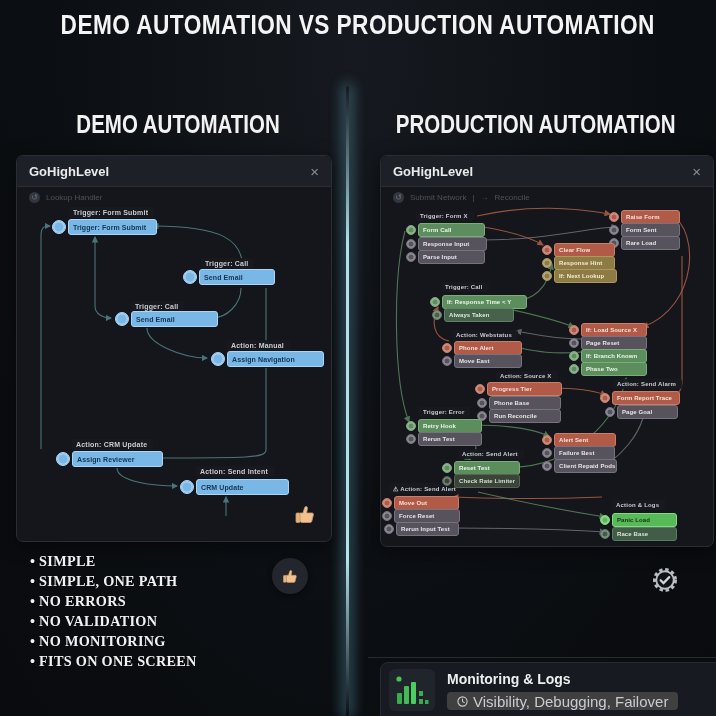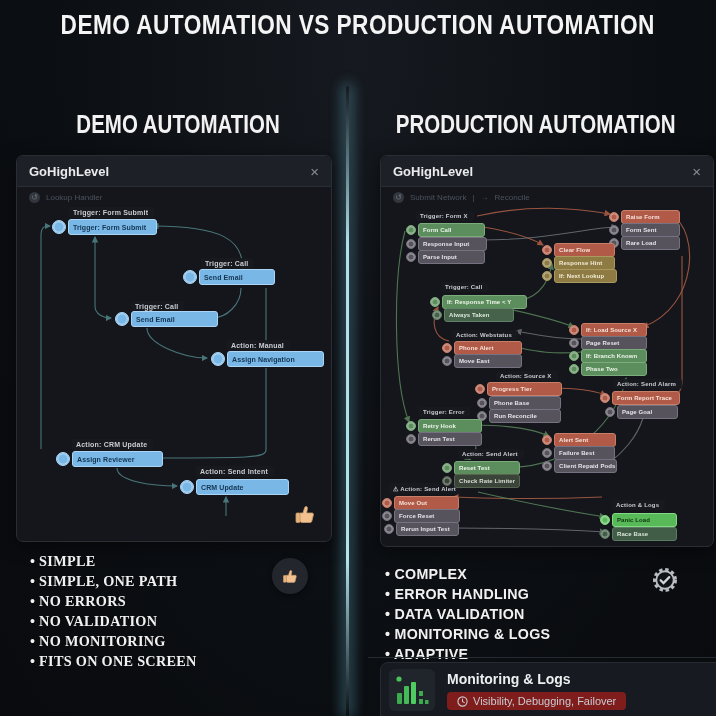--- a/index.html
+++ b/index.html
@@ -43,21 +43,21 @@
   
   .bullets{position:absolute;display:flex;flex-direction:column;gap:3px;}
   .bullet{font-size:15px;font-weight:700;color:#f1f1f1;letter-spacing:.3px;white-space:nowrap;transform:scaleX(.95);transform-origin:left;}
   
   .round-badge{position:absolute;border-radius:50%;background:#23262d;display:flex;align-items:center;justify-content:center;box-shadow:0 2px 6px rgba(0,0,0,.4);}
   
   .footer-line{left:368px;top:657px;width:348px;height:1px;background:#262a31;}
   .footer-card{left:380px;top:662px;width:336px;height:54px;background:#171a20;border:1px solid #262a31;border-radius:8px 0 0 0;}
   .fc-icon{position:absolute;left:8px;top:6px;width:46px;height:42px;background:#20242b;border-radius:6px;display:flex;align-items:center;justify-content:center;}
   .fc-title{position:absolute;left:66px;top:8px;font-size:14px;font-weight:700;color:#eceef0;}
-  .fc-pill{position:absolute;left:66px;top:29px;height:18px;background:#7f1d1d;border-radius:4px;display:flex;align-items:center;gap:5px;padding:0 10px;font-size:11px;color:#c8cbd1;white-space:nowrap;}
+  .fc-pill{position:absolute;left:66px;top:29px;height:18px;background:#404040;border-radius:4px;display:flex;align-items:center;gap:5px;padding:0 10px;font-size:15px;color:#c8cbd1;white-space:nowrap;}
 </style>
 </head>
 <body>
 
 <div id="stage">
 
   <div class="abs main-title"><span>DEMO AUTOMATION VS PRODUCTION AUTOMATION</span></div>
 
   <div class="abs panel-title" style="left:0;width:356px;"><span>DEMO AUTOMATION</span></div>
   <div class="abs panel-title" style="left:356px;width:360px;"><span>PRODUCTION AUTOMATION</span></div>
@@ -251,27 +251,20 @@
       <div class="bullet">• NO MONITORING</div>
       <div class="bullet">• FITS ON ONE SCREEN</div>
     </div>
   <div class="round-badge" style="left:272px;top:558px;width:36px;height:36px;">
     <svg width="18" height="18" viewBox="0 0 24 24">
         <path fill="#f2c18f" stroke="#c79c6c" stroke-width=".8" d="M7 11h3l1.5-5c.3-1 1-1.6 1.9-1.4.9.2 1.2 1.1 1 2.1L13.6 11H19c1 0 1.6.8 1.4 1.7l-1.6 6.5c-.2.8-.9 1.3-1.7 1.3H9c-.7 0-1.3-.3-1.7-.8L7 19z"></path>
         <rect x="3" y="11" width="4" height="9.5" rx="1" fill="#e8b27d"></rect>
       </svg>
   </div>
 
-  <div class="bullets" style="left:385px;top:565px;">
-      <div class="bullet">• COMPLEX</div>
-      <div class="bullet">• ERROR HANDLING</div>
-      <div class="bullet">• DATA VALIDATION</div>
-      <div class="bullet">• MONITORING &amp; LOGS</div>
-      <div class="bullet">• ADAPTIVE</div>
-    </div>
   <div class="abs" style="left:650px;top:565px;">
     <svg width="30" height="30" viewBox="0 0 24 24">
         <circle cx="12" cy="12" r="8" fill="none" stroke="#b9bcc2" stroke-width="3.2" stroke-dasharray="2.6 2.1"></circle>
         <circle cx="12" cy="12" r="7" fill="#101318" stroke="#b9bcc2" stroke-width="1.5"></circle>
         <path d="M8.5 12.2l2.3 2.3 4.6-4.8" stroke="#d3d6dc" stroke-width="1.8" fill="none" stroke-linecap="round"></path>
       </svg>
   </div>
 
   <div class="abs footer-line"></div>
   <div class="abs footer-card">

